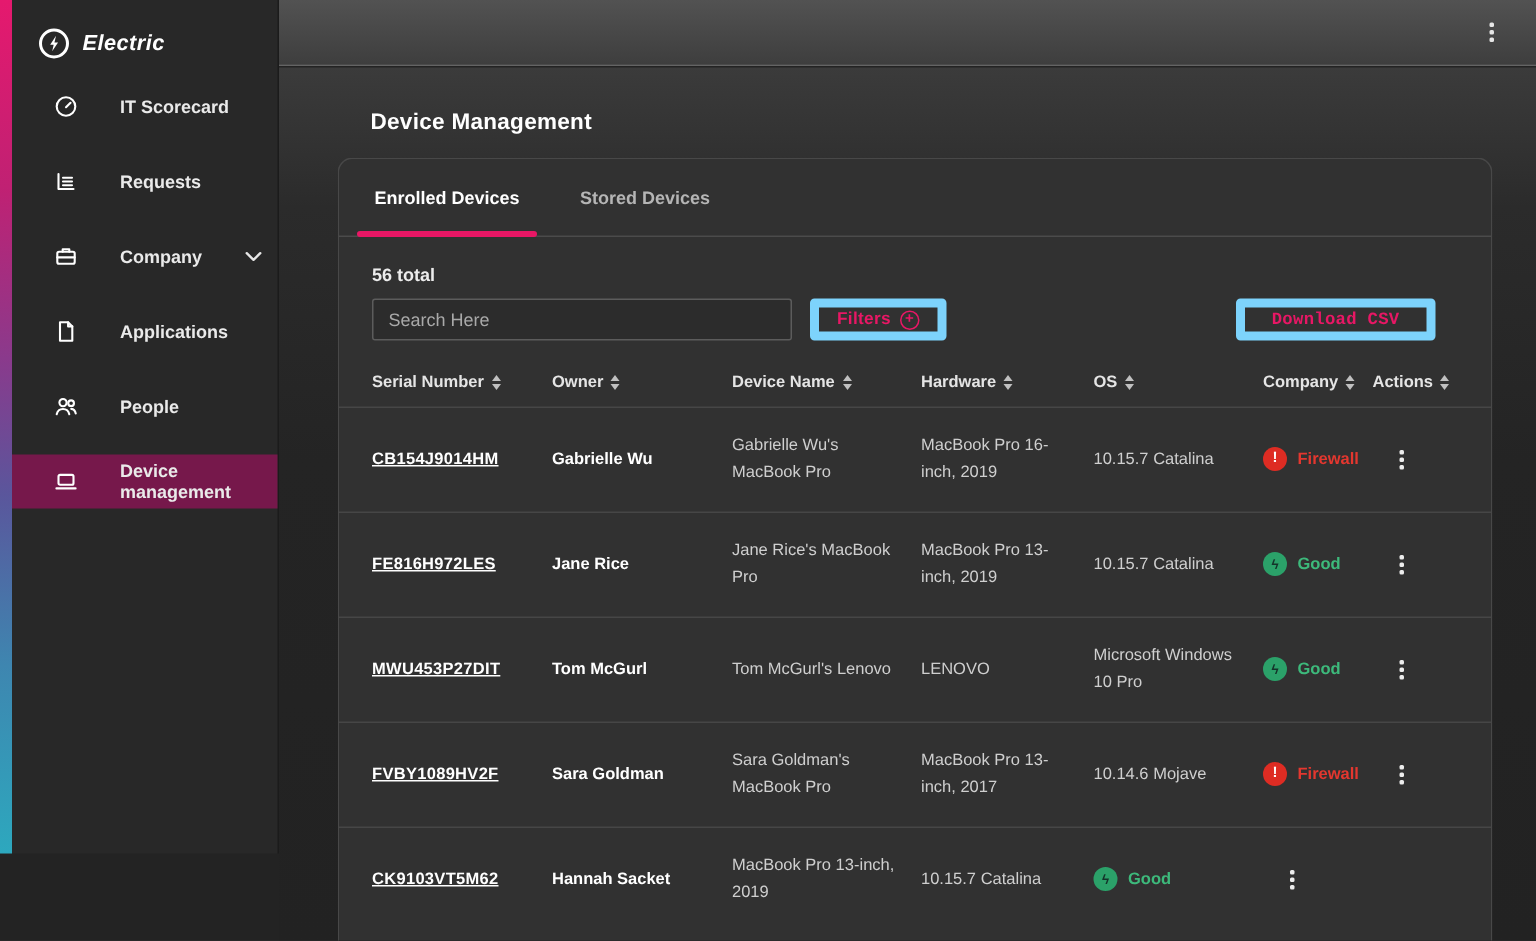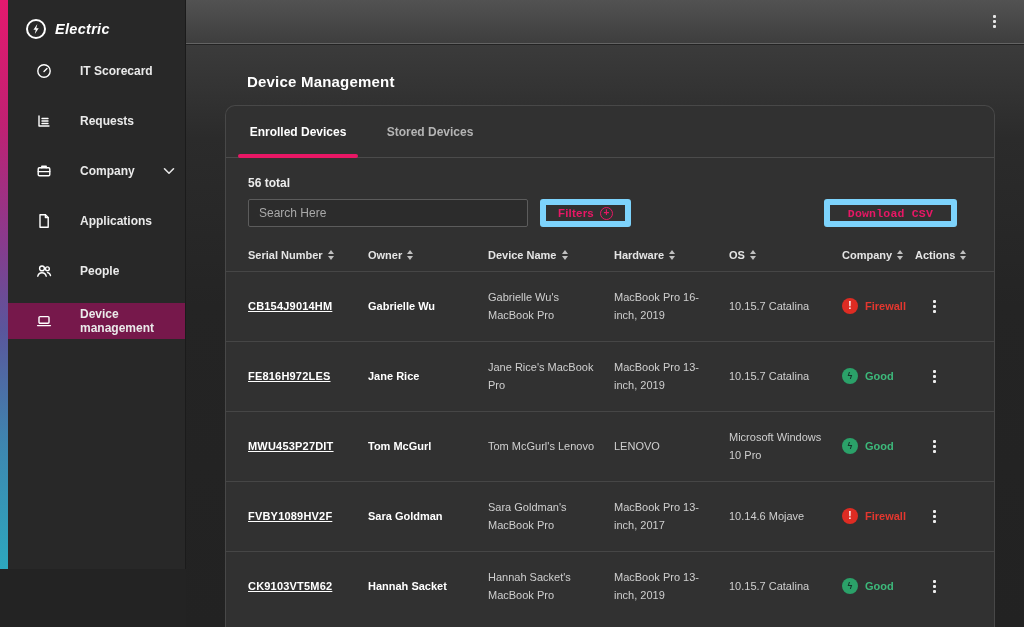--- a/index.html
+++ b/index.html
@@ -258,21 +258,20 @@
             <span class="row-kebab">
               <i></i>
               <i></i>
               <i></i>
             </span>
           </div>
         </div>
         <div class="trow">
           <div class="cell-serial"><a>CK9103VT5M62</a></div>
           <div class="cell-owner">Hannah Sacket</div>
-          <div class="cell-device">Hannah Sacket's MacBook Pro</div>
           <div class="cell-hw">MacBook Pro 13-inch, 2019</div>
           <div class="cell-os">10.15.7 Catalina</div>
           <div class="cell-health health-good">
             <span class="badge">ϟ</span>
             <span class="hlabel">Good</span>
           </div>
           <div class="cell-actions">
             <span class="row-kebab">
               <i></i>
               <i></i>

